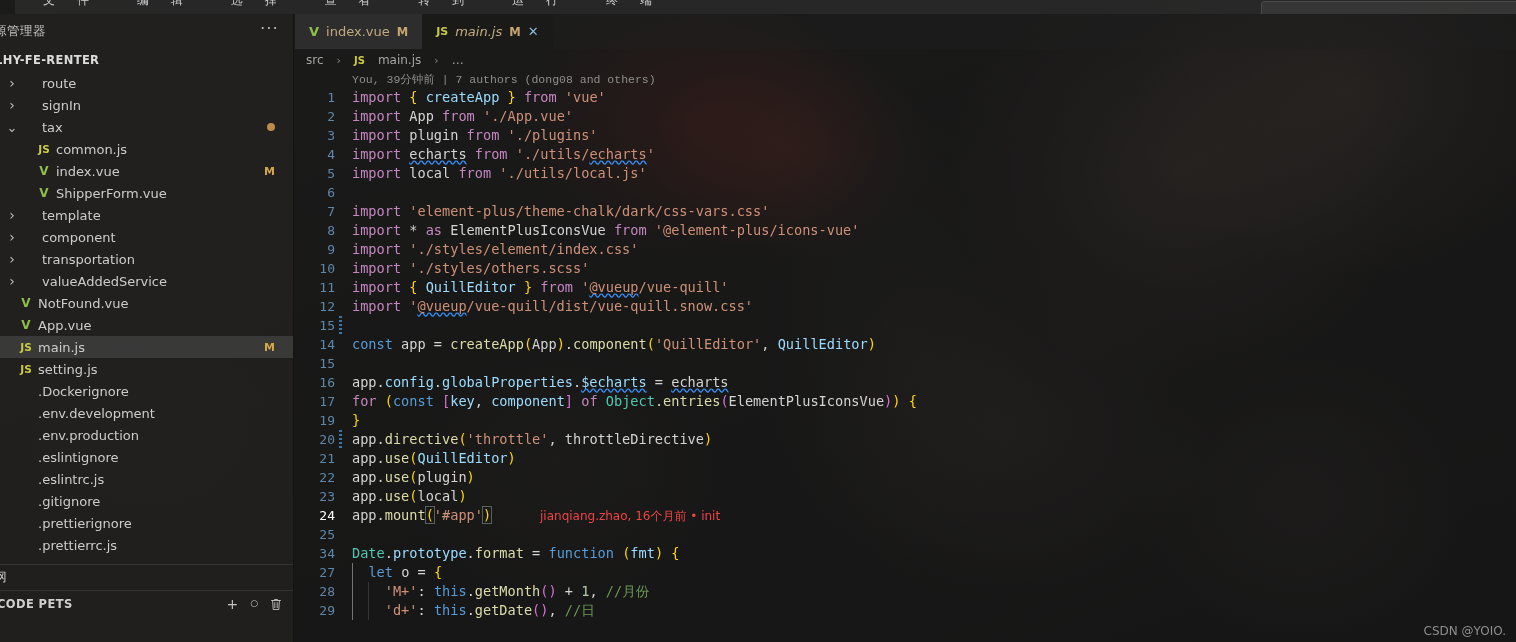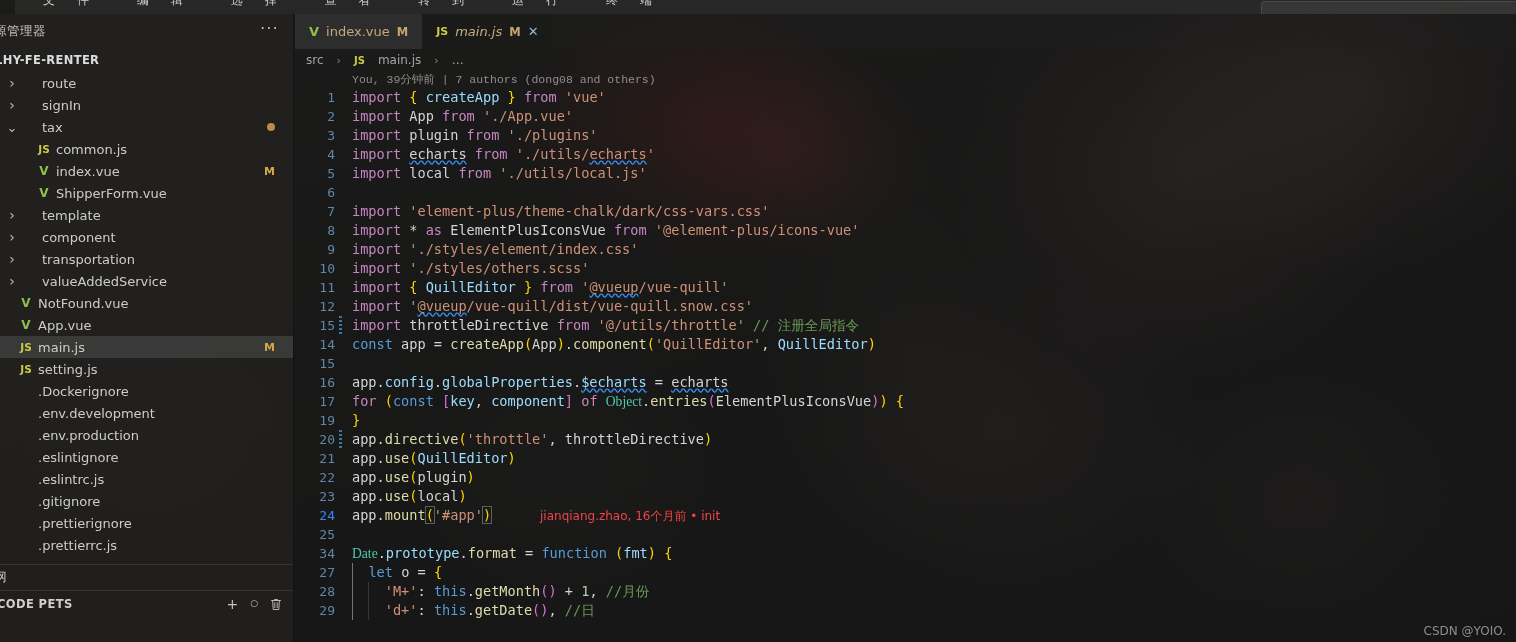--- a/index.html
+++ b/index.html
@@ -169,35 +169,35 @@
   #blame-header {
     height: 17px; color: #8e8d8c; font-size: 11.5px;
     font-family: Liberation Mono, monospace;
     padding-left: 57px; display: flex; align-items: center;
   }
   .cline { position: relative; height: 19px; white-space: pre; }
   .cline .ln {
     position: absolute; left: 0; width: 40px; text-align: right;
     color: #5f87a8; font-size: 13px;
   }
-  .cline.cur .ln { color: #3b82f6; }
+  .cline.cur .ln { color: #ffffff; }
   .cline .gutter-mod {
     position: absolute; left: 44px; top: 0; width: 3px; height: 19px;
     background: repeating-linear-gradient(180deg,#3c76a8 0 2px, rgba(0,0,0,0) 2px 4px);
   }
   .cline .txt { position: absolute; left: 57px; top: 0; }
 
   
   .kw   { color: #569cd6; }
   .kw2  { color: #c586c0; }
   .str  { color: #ce9178; }
   .id   { color: #d4d4d4; }
   .fn   { color: #dcdcaa; }
   .var  { color: #9cdcfe; }
-  .cls  { color: #4ec9b0; font-family: Liberation Serif, serif; }
+  .cls  { color: #4ec9b0; }
   .com  { color: #6a9955; }
   .num  { color: #b5cea8; }
   .op   { color: #d4d4d4; }
   .brk1 { color: #ffd700; }
   .brk2 { color: #da70d6; }
   .prm  { color: #9cdcfe; }
   .squig { text-decoration: underline wavy #3794ff; text-decoration-skip-ink: none; }
   .blame-inline {
     color: #ef4444; font-family: "DejaVu Sans", sans-serif; font-size: 12px;
   }
@@ -409,21 +409,21 @@
           <div class="cline"><span class="ln">3</span><span class="txt"><span class="kw2">import</span> <span class="id">plugin</span> <span class="kw2">from</span> <span class="str">'./plugins'</span></span></div>
           <div class="cline"><span class="ln">4</span><span class="txt"><span class="kw2">import</span> <span class="id squig">echarts</span> <span class="kw2">from</span> <span class="str">'./utils/<span class="squig">echarts</span>'</span></span></div>
           <div class="cline"><span class="ln">5</span><span class="txt"><span class="kw2">import</span> <span class="id">local</span> <span class="kw2">from</span> <span class="str">'./utils/local.js'</span></span></div>
           <div class="cline"><span class="ln">6</span><span class="txt"></span></div>
           <div class="cline"><span class="ln">7</span><span class="txt"><span class="kw2">import</span> <span class="str">'element-plus/theme-chalk/dark/css-vars.css'</span></span></div>
           <div class="cline"><span class="ln">8</span><span class="txt"><span class="kw2">import</span> <span class="op">*</span> <span class="kw2">as</span> <span class="id">ElementPlusIconsVue</span> <span class="kw2">from</span> <span class="str">'@element-plus/icons-vue'</span></span></div>
           <div class="cline"><span class="ln">9</span><span class="txt"><span class="kw2">import</span> <span class="str">'./styles/element/index.css'</span></span></div>
           <div class="cline"><span class="ln">10</span><span class="txt"><span class="kw2">import</span> <span class="str">'./styles/others.scss'</span></span></div>
           <div class="cline"><span class="ln">11</span><span class="txt"><span class="kw2">import</span> <span class="brk1">{</span> <span class="var">QuillEditor</span> <span class="brk1">}</span> <span class="kw2">from</span> <span class="str">'<span class="squig">@vueup</span>/vue-quill'</span></span></div>
           <div class="cline"><span class="ln">12</span><span class="txt"><span class="kw2">import</span> <span class="str">'<span class="squig">@vueup</span>/vue-quill/dist/vue-quill.snow.css'</span></span></div>
-          <div class="cline"><span class="ln">15</span><span class="gutter-mod"></span><span class="txt"><span class="kw2">import</span> <span class="id">throttleDirective</span> <span class="kw2">from</span> <span class="str">'@/utils/throttle'</span> <span class="com">// 注册全局指令</span></span></div>
+          <div class="cline"><span class="ln">15</span><span class="gutter-mod"></span></div>
           <div class="cline"><span class="ln">14</span><span class="txt"><span class="kw">const</span> <span class="id">app</span> <span class="op">=</span> <span class="fn">createApp</span><span class="brk1">(</span><span class="id">App</span><span class="brk1">)</span><span class="op">.</span><span class="fn">component</span><span class="brk1">(</span><span class="str">'QuillEditor'</span><span class="op">,</span> <span class="var">QuillEditor</span><span class="brk1">)</span></span></div>
           <div class="cline"><span class="ln">15</span><span class="txt"></span></div>
           <div class="cline"><span class="ln">16</span><span class="txt"><span class="id">app</span><span class="op">.</span><span class="var">config</span><span class="op">.</span><span class="var">globalProperties</span><span class="op">.</span><span class="var squig">$echarts</span> <span class="op">=</span> <span class="id squig">echarts</span></span></div>
           <div class="cline"><span class="ln">17</span><span class="txt"><span class="kw2">for</span> <span class="brk1">(</span><span class="kw">const</span> <span class="brk2">[</span><span class="var">key</span><span class="op">,</span> <span class="var">component</span><span class="brk2">]</span> <span class="kw2">of</span> <span class="cls">Object</span><span class="op">.</span><span class="fn">entries</span><span class="brk2">(</span><span class="id">ElementPlusIconsVue</span><span class="brk2">)</span><span class="brk1">)</span> <span class="brk1">{</span></span></div>
           <div class="cline"><span class="ln">19</span><span class="txt"><span class="brk1">}</span></span></div>
           <div class="cline"><span class="ln">20</span><span class="gutter-mod"></span><span class="txt"><span class="id">app</span><span class="op">.</span><span class="fn">directive</span><span class="brk1">(</span><span class="str">'throttle'</span><span class="op">,</span> <span class="id">throttleDirective</span><span class="brk1">)</span></span></div>
           <div class="cline"><span class="ln">21</span><span class="txt"><span class="id">app</span><span class="op">.</span><span class="fn">use</span><span class="brk1">(</span><span class="var">QuillEditor</span><span class="brk1">)</span></span></div>
           <div class="cline"><span class="ln">22</span><span class="txt"><span class="id">app</span><span class="op">.</span><span class="fn">use</span><span class="brk1">(</span><span class="id">plugin</span><span class="brk1">)</span></span></div>
           <div class="cline"><span class="ln">23</span><span class="txt"><span class="id">app</span><span class="op">.</span><span class="fn">use</span><span class="brk1">(</span><span class="id">local</span><span class="brk1">)</span></span></div>
           <div class="cline cur"><span class="ln">24</span><span class="txt"><span class="id">app</span><span class="op">.</span><span class="fn">mount</span><span class="selbox brk1">(</span><span class="str">'#app'</span><span class="selbox brk1">)</span></span><span class="blame-inline" style="position: absolute; left: 245px; top: 1px;">jianqiang.zhao, 16个月前 • init</span></div>

